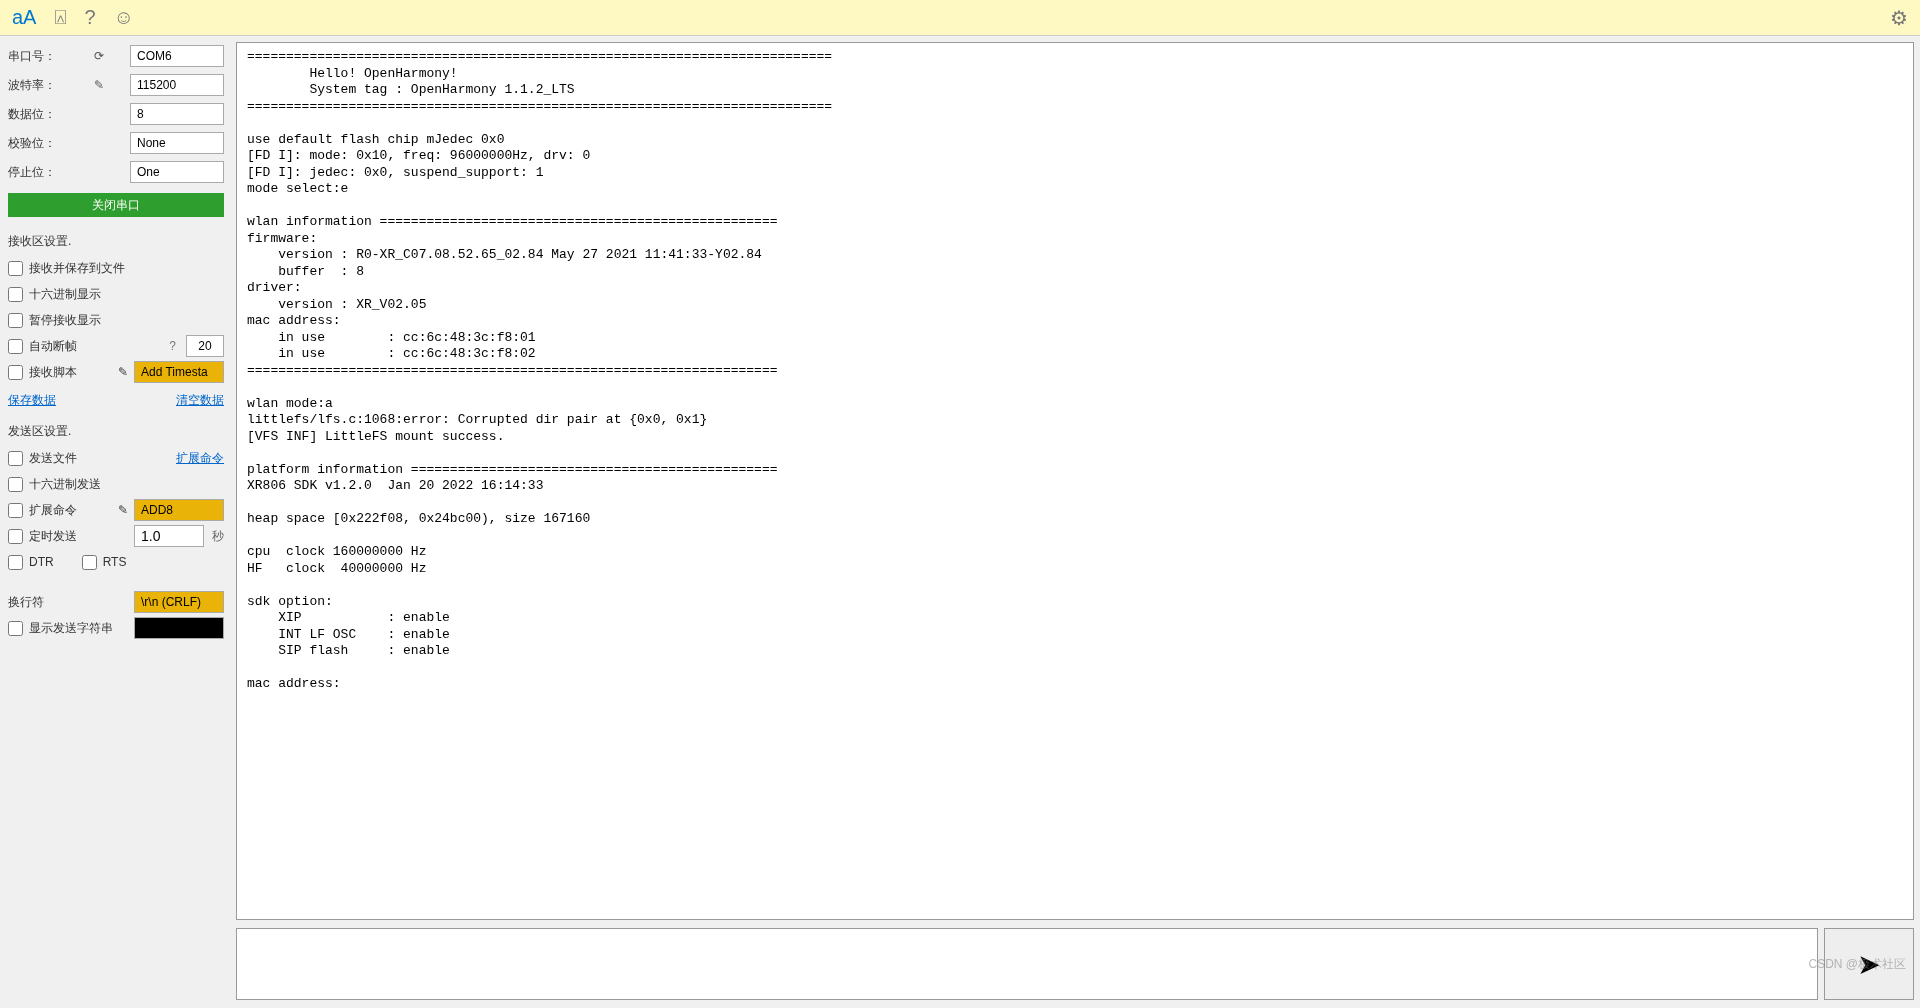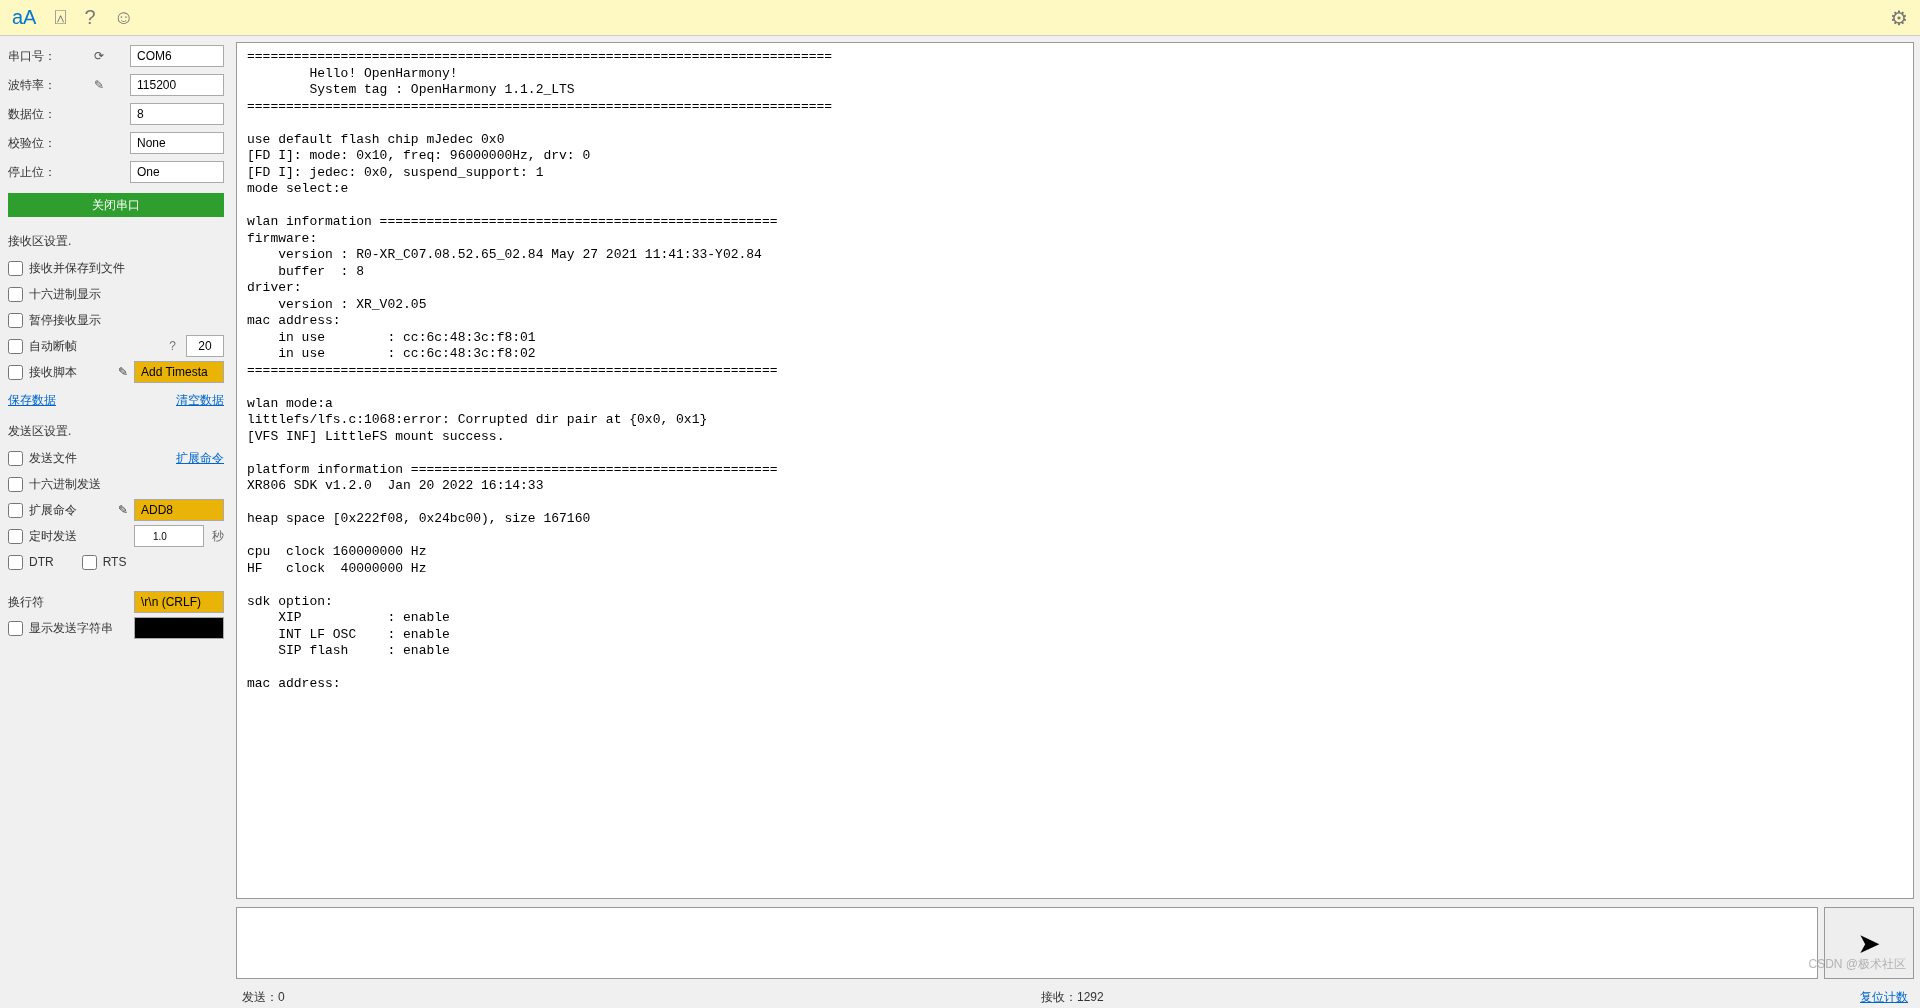--- a/index.html
+++ b/index.html
@@ -19,21 +19,21 @@
     .section-title { color: #333; margin-top: 6px; margin-bottom: 4px; }
     .check-row { display: flex; align-items: center; gap: 6px; height: 24px; }
     .check-row input[type=checkbox] { width: 15px; height: 15px; }
     .check-row label { color: #333; }
     .check-row .spacer-flex { flex: 1; }
     .check-row input.num { width: 38px; height: 22px; border: 1px solid #aaa; text-align: center; font-size:12px; }
     .link-row { display: flex; justify-content: space-between; padding: 6px 0; }
     .link-row a { color: #0066cc; text-decoration: underline; cursor: pointer; font-size: 12px; }
     .ext-link { color: #0066cc; text-decoration: underline; cursor:pointer; font-size:12px; }
     .row-select { height: 22px; border: 1px solid #aaa; background: #eab308; padding:0 6px; font-size:12px;}
-    .row-input-small { height:22px; border:1px solid #aaa; padding:0 18px; font-size:10px;}
+    .row-input-small { height:22px; border:1px solid #aaa; padding:0 6px; font-size:14px;}
     .right { flex: 1; display: flex; flex-direction: column; padding: 0 6px 0 4px; }
     .terminal { flex: 1; background: #fff; border: 1px solid #999; font-family: "Consolas","Courier New", monospace; font-size: 13px; line-height: 16.5px; color: #000; white-space: pre; overflow: auto; padding: 6px 10px; margin-top:6px;}
     .send-area { display: flex; gap: 6px; margin: 8px 0; }
     .send-input { flex: 1; height: 72px; border: 1px solid #999; background: #fff; resize: none; font-family: inherit; font-size: 12px; padding:4px;}
     .send-btn { width: 90px; height: 72px; border: 1px solid #999; background: #eee; display: flex; align-items: center; justify-content: center; cursor: pointer; font-size: 28px; }
     .status { display: flex; padding: 2px 6px; font-size: 12px; color: #333; gap: 40px;}
     .status .spacer { flex: 1; }
     .status a { color:#0066cc; text-decoration: underline; cursor:pointer;}
     .watermark { position: absolute; right: 14px; bottom: 35px; color: rgba(120,120,120,0.5); font-size: 12px; }
     .help-q { color:#777; margin-right:4px;}
@@ -199,23 +199,16 @@
 sdk option:
     XIP           : enable
     INT LF OSC    : enable
     SIP flash     : enable
 
 mac address:</pre>
     <div class="send-area">
       <textarea class="send-input" placeholder="" style=""></textarea>
       <button class="send-btn">➤</button>
     </div>
-    <div class="status">
-      <span><span>发送：</span><span>0</span></span>
-      <span class="spacer"></span>
-      <span><span>接收：</span><span>1292</span></span>
-      <span class="spacer"></span>
-      <a>复位计数</a>
-    </div>
   </div>
 </div>
 
 <div class="watermark">CSDN @极术社区</div>
 
 </body></html>

